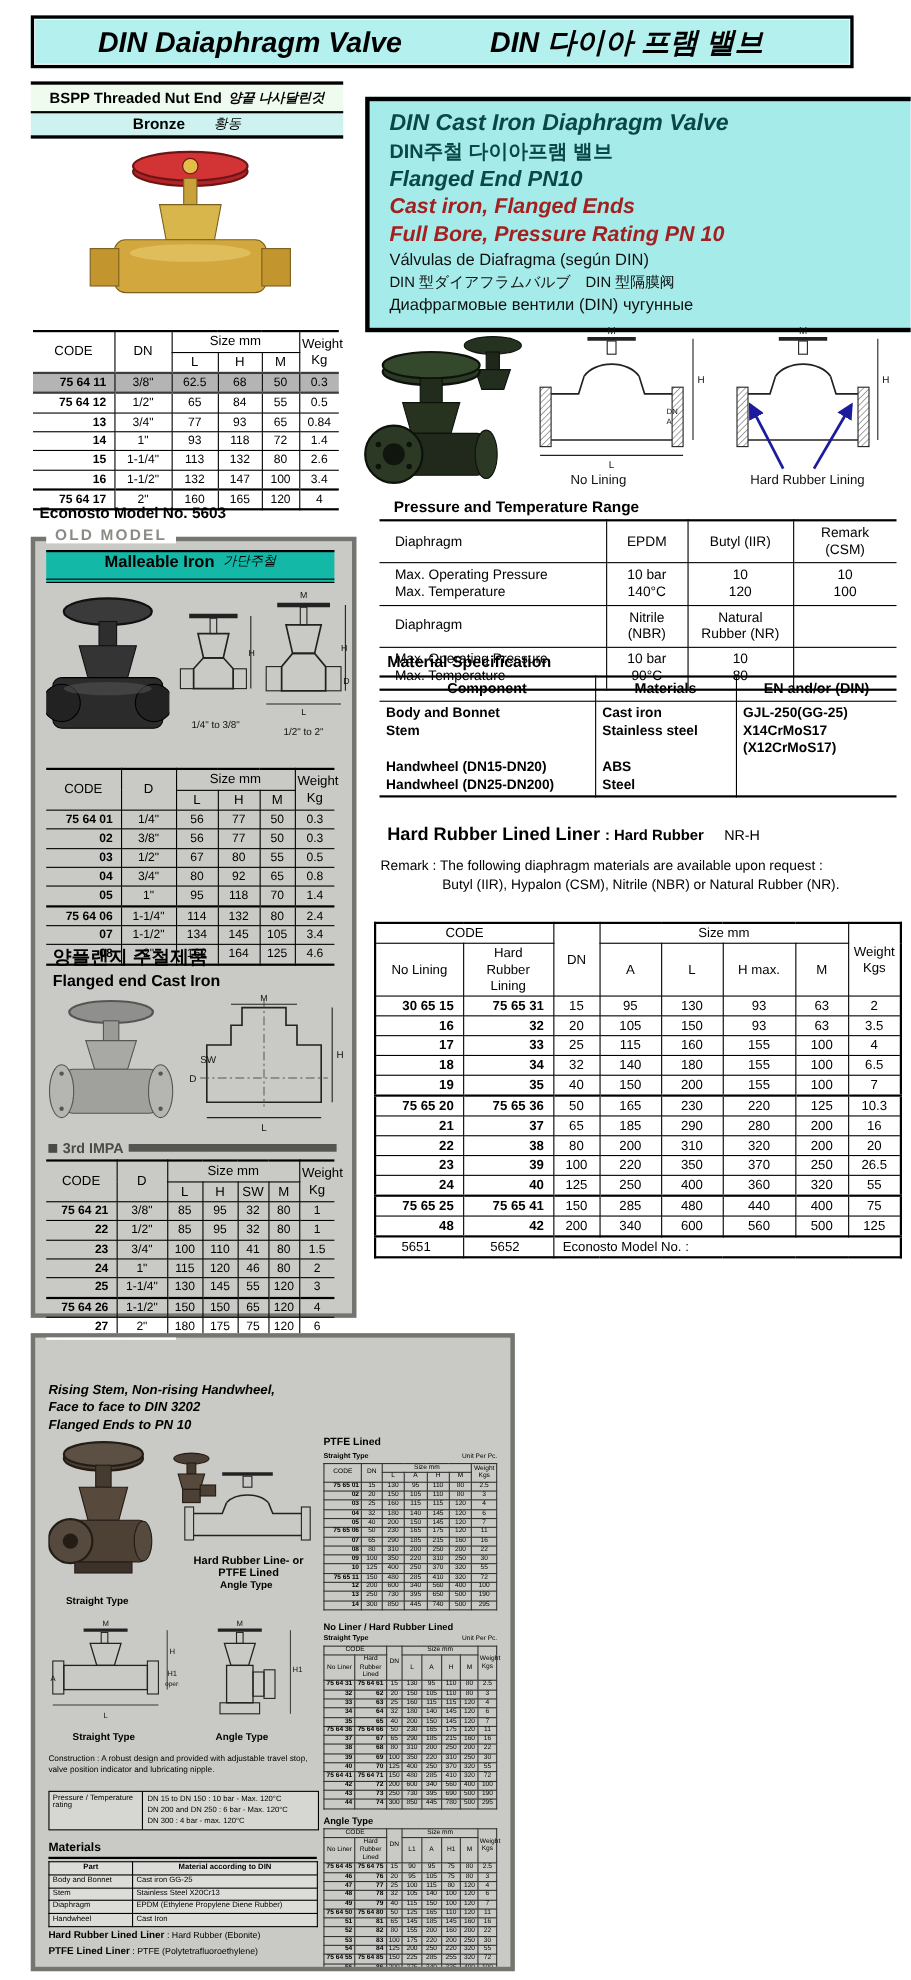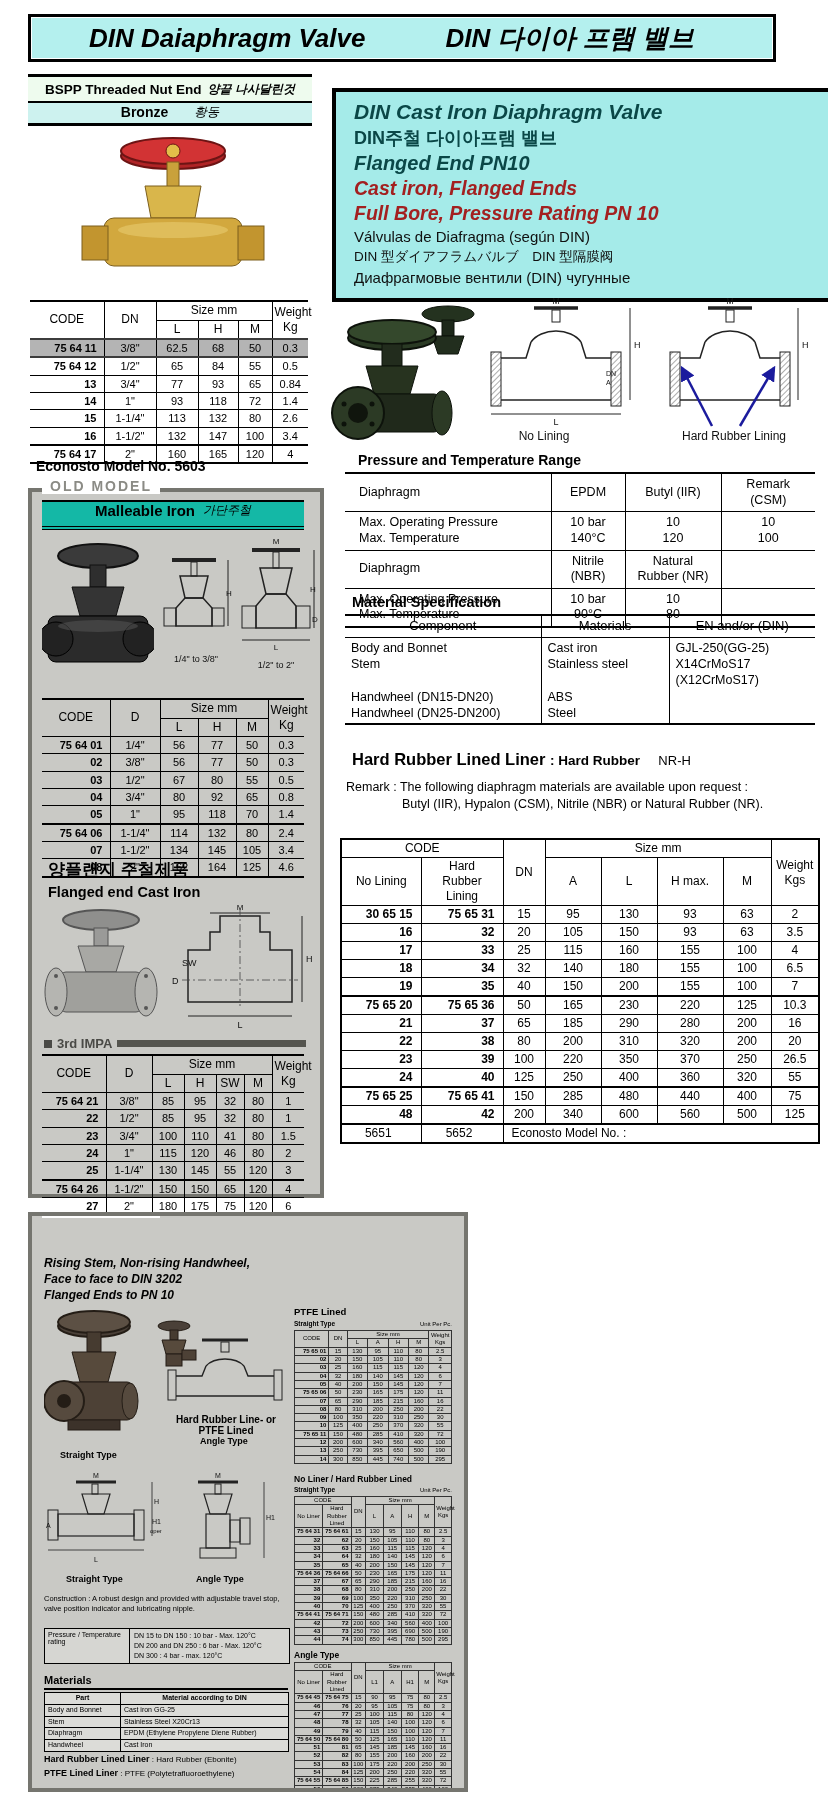--- a/index.html
+++ b/index.html
@@ -31,21 +31,21 @@
   .t-std th:last-child,.t-std td:last-child{border-right:none;}
   .t-std td:first-child{font-weight:bold;text-align:right;padding-right:7px;}
   tr.sep td{border-top:2px solid #000;}
   tr.hl td{background:#b4b4b4;border-top:2.5px solid #3c3c3c;border-bottom:2.5px solid #3c3c3c;}
   
   .t-pt{border-top:2px solid #000;border-bottom:2px solid #000;}
   .t-pt td{border:1px solid #000;font-size:12.5px;line-height:1.25;text-align:center;padding:3px 4px;}
   .t-pt td:first-child{text-align:left;padding-left:14px;border-left:none;}
   .t-pt td:last-child{border-right:none;}
   .t-mat{border-top:2px solid #000;border-bottom:2px solid #000;}
-  .t-mat th,.t-mat td{border:1px solid #000;font-size:12.5px;line-height:1.3;padding:2px 6px;font-weight:normal;}
+  .t-mat th,.t-mat td{border:1px solid #000;font-size:12.5px;line-height:1.3;padding:2px 6px;font-weight:bold;}
   .t-mat th{text-align:center;font-size:13px;}
   .t-mat td{text-align:left;vertical-align:top;}
   .t-mat th:first-child,.t-mat td:first-child{border-left:none;}
   .t-mat th:last-child,.t-mat td:last-child{border-right:none;}
   
   .t-big{border:2px solid #000;}
   .t-big th,.t-big td{border:1px solid #000;font-size:12px;line-height:1.25;text-align:center;
         padding:1px 2px;font-weight:normal;}
   .t-big th{font-size:12px;}
   .t-big td:nth-child(1),.t-big td:nth-child(2){font-weight:bold;text-align:right;padding-right:8px;}

